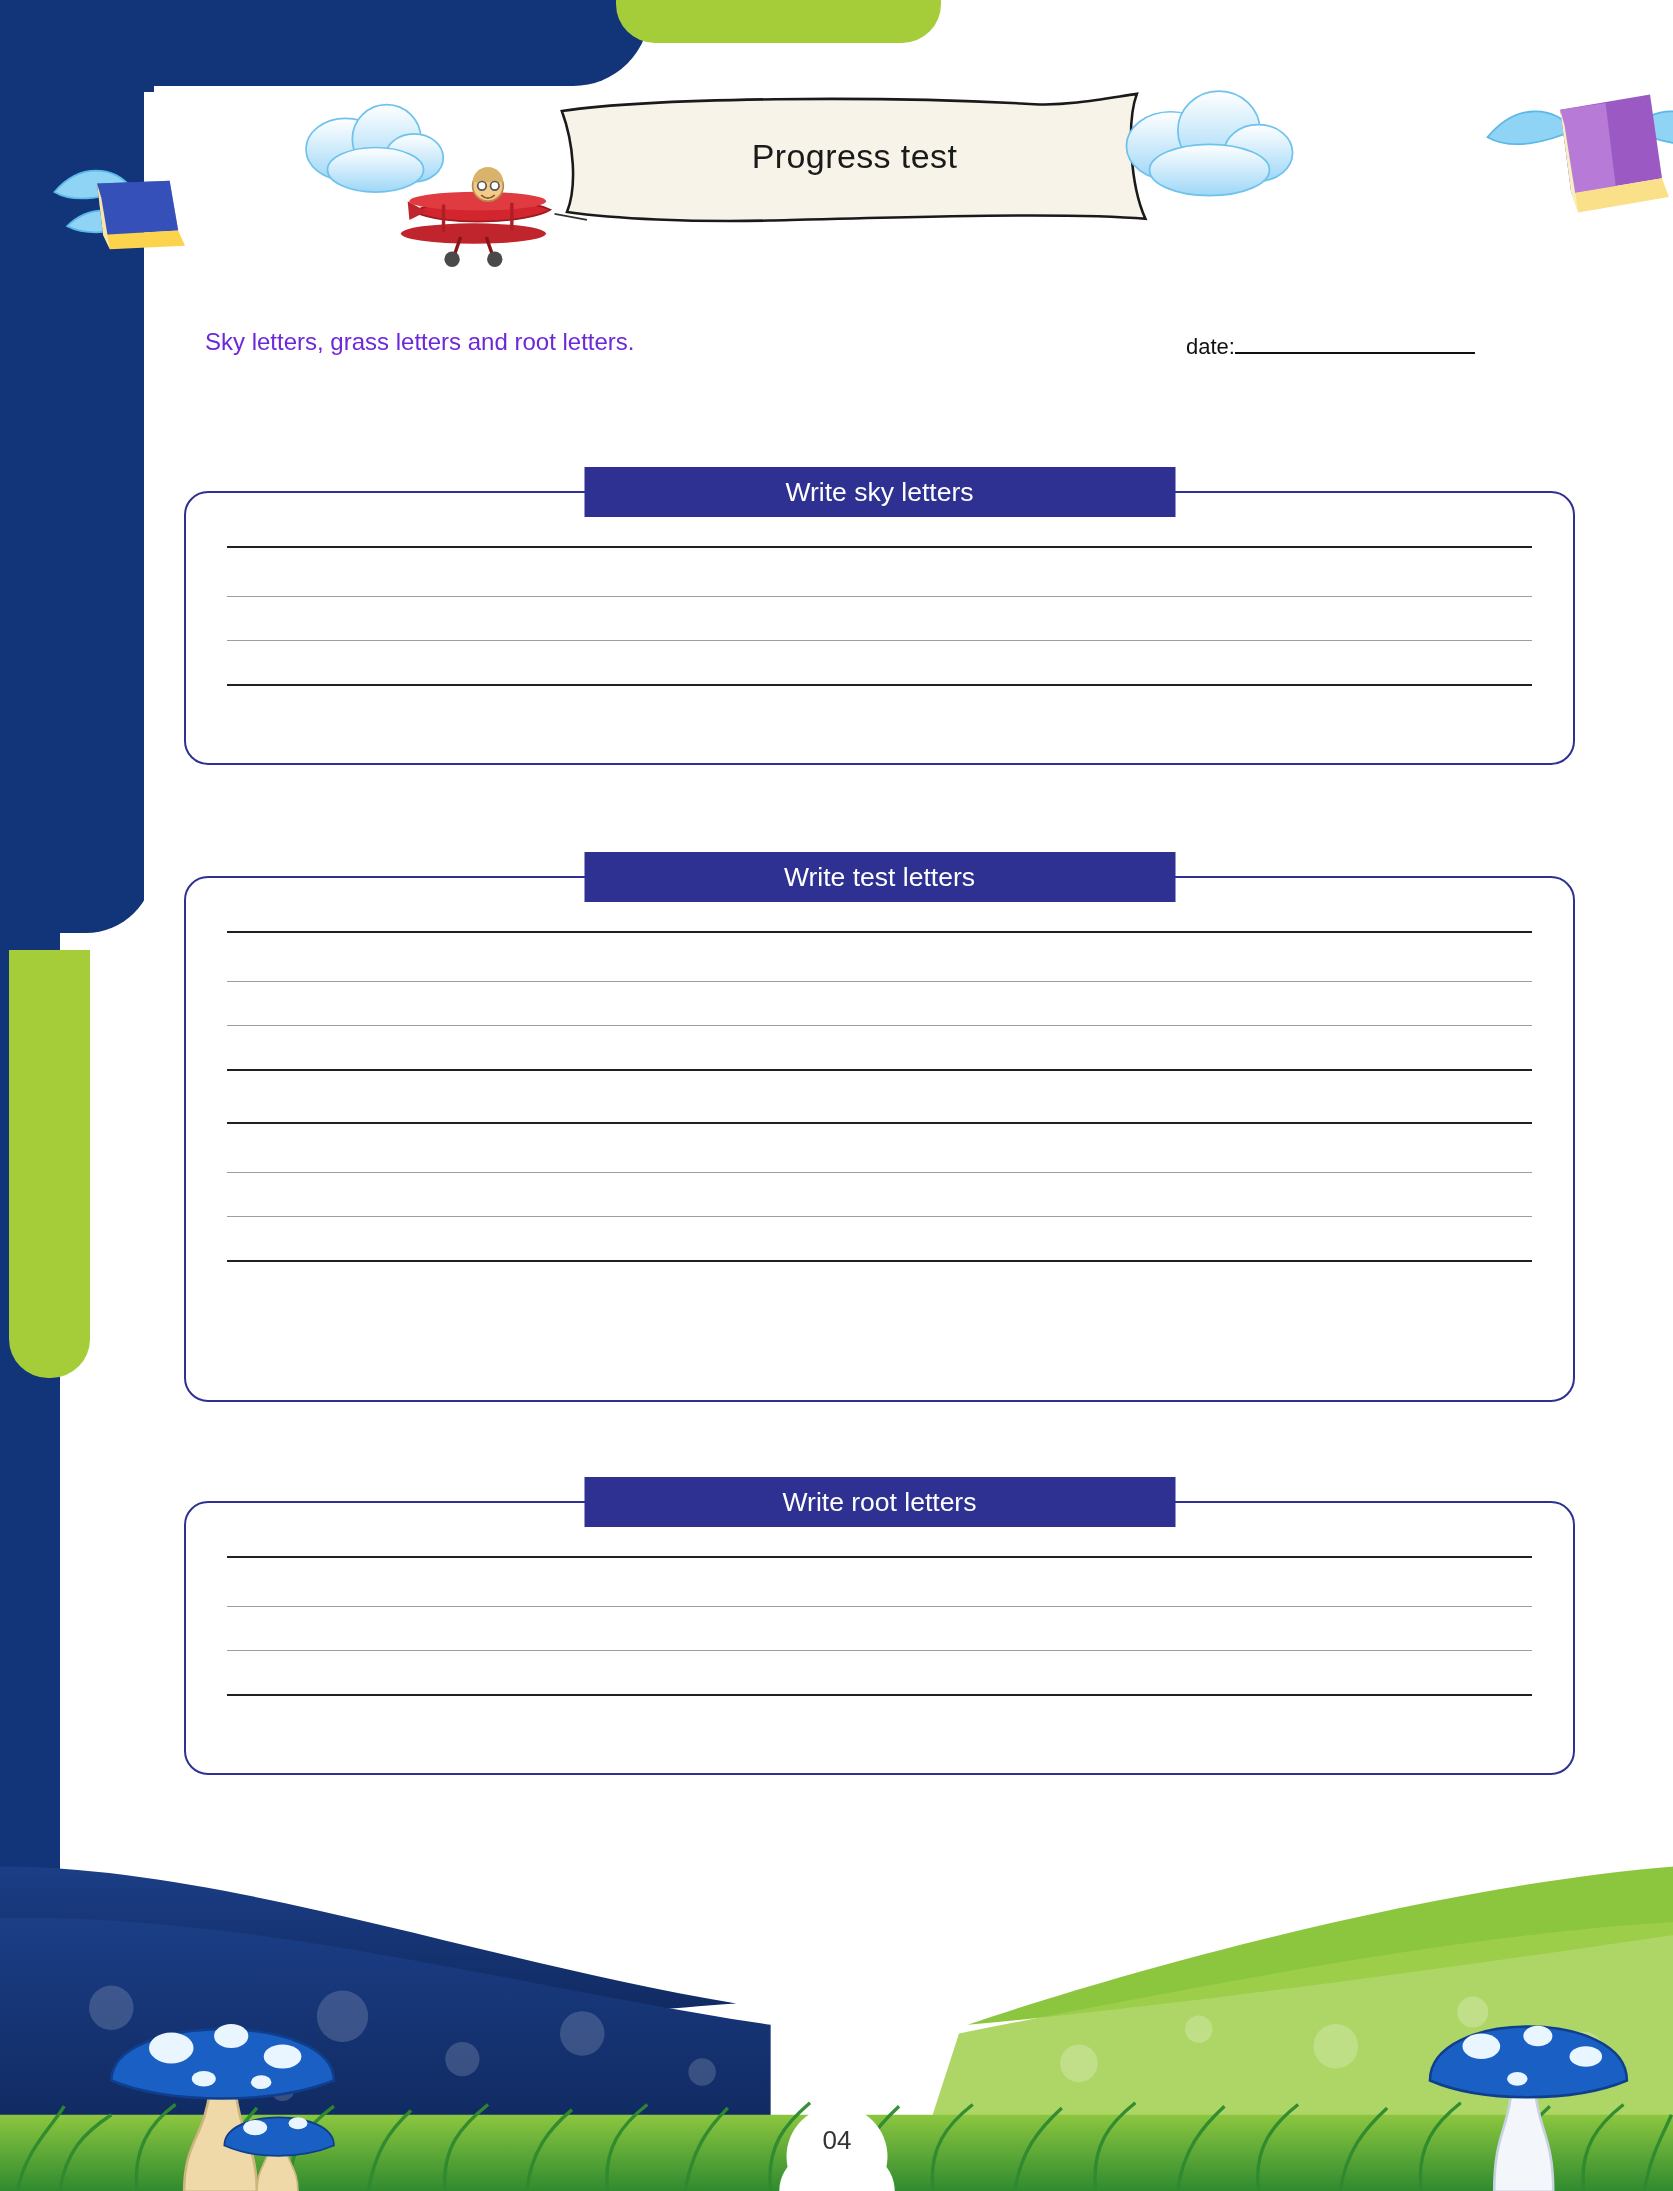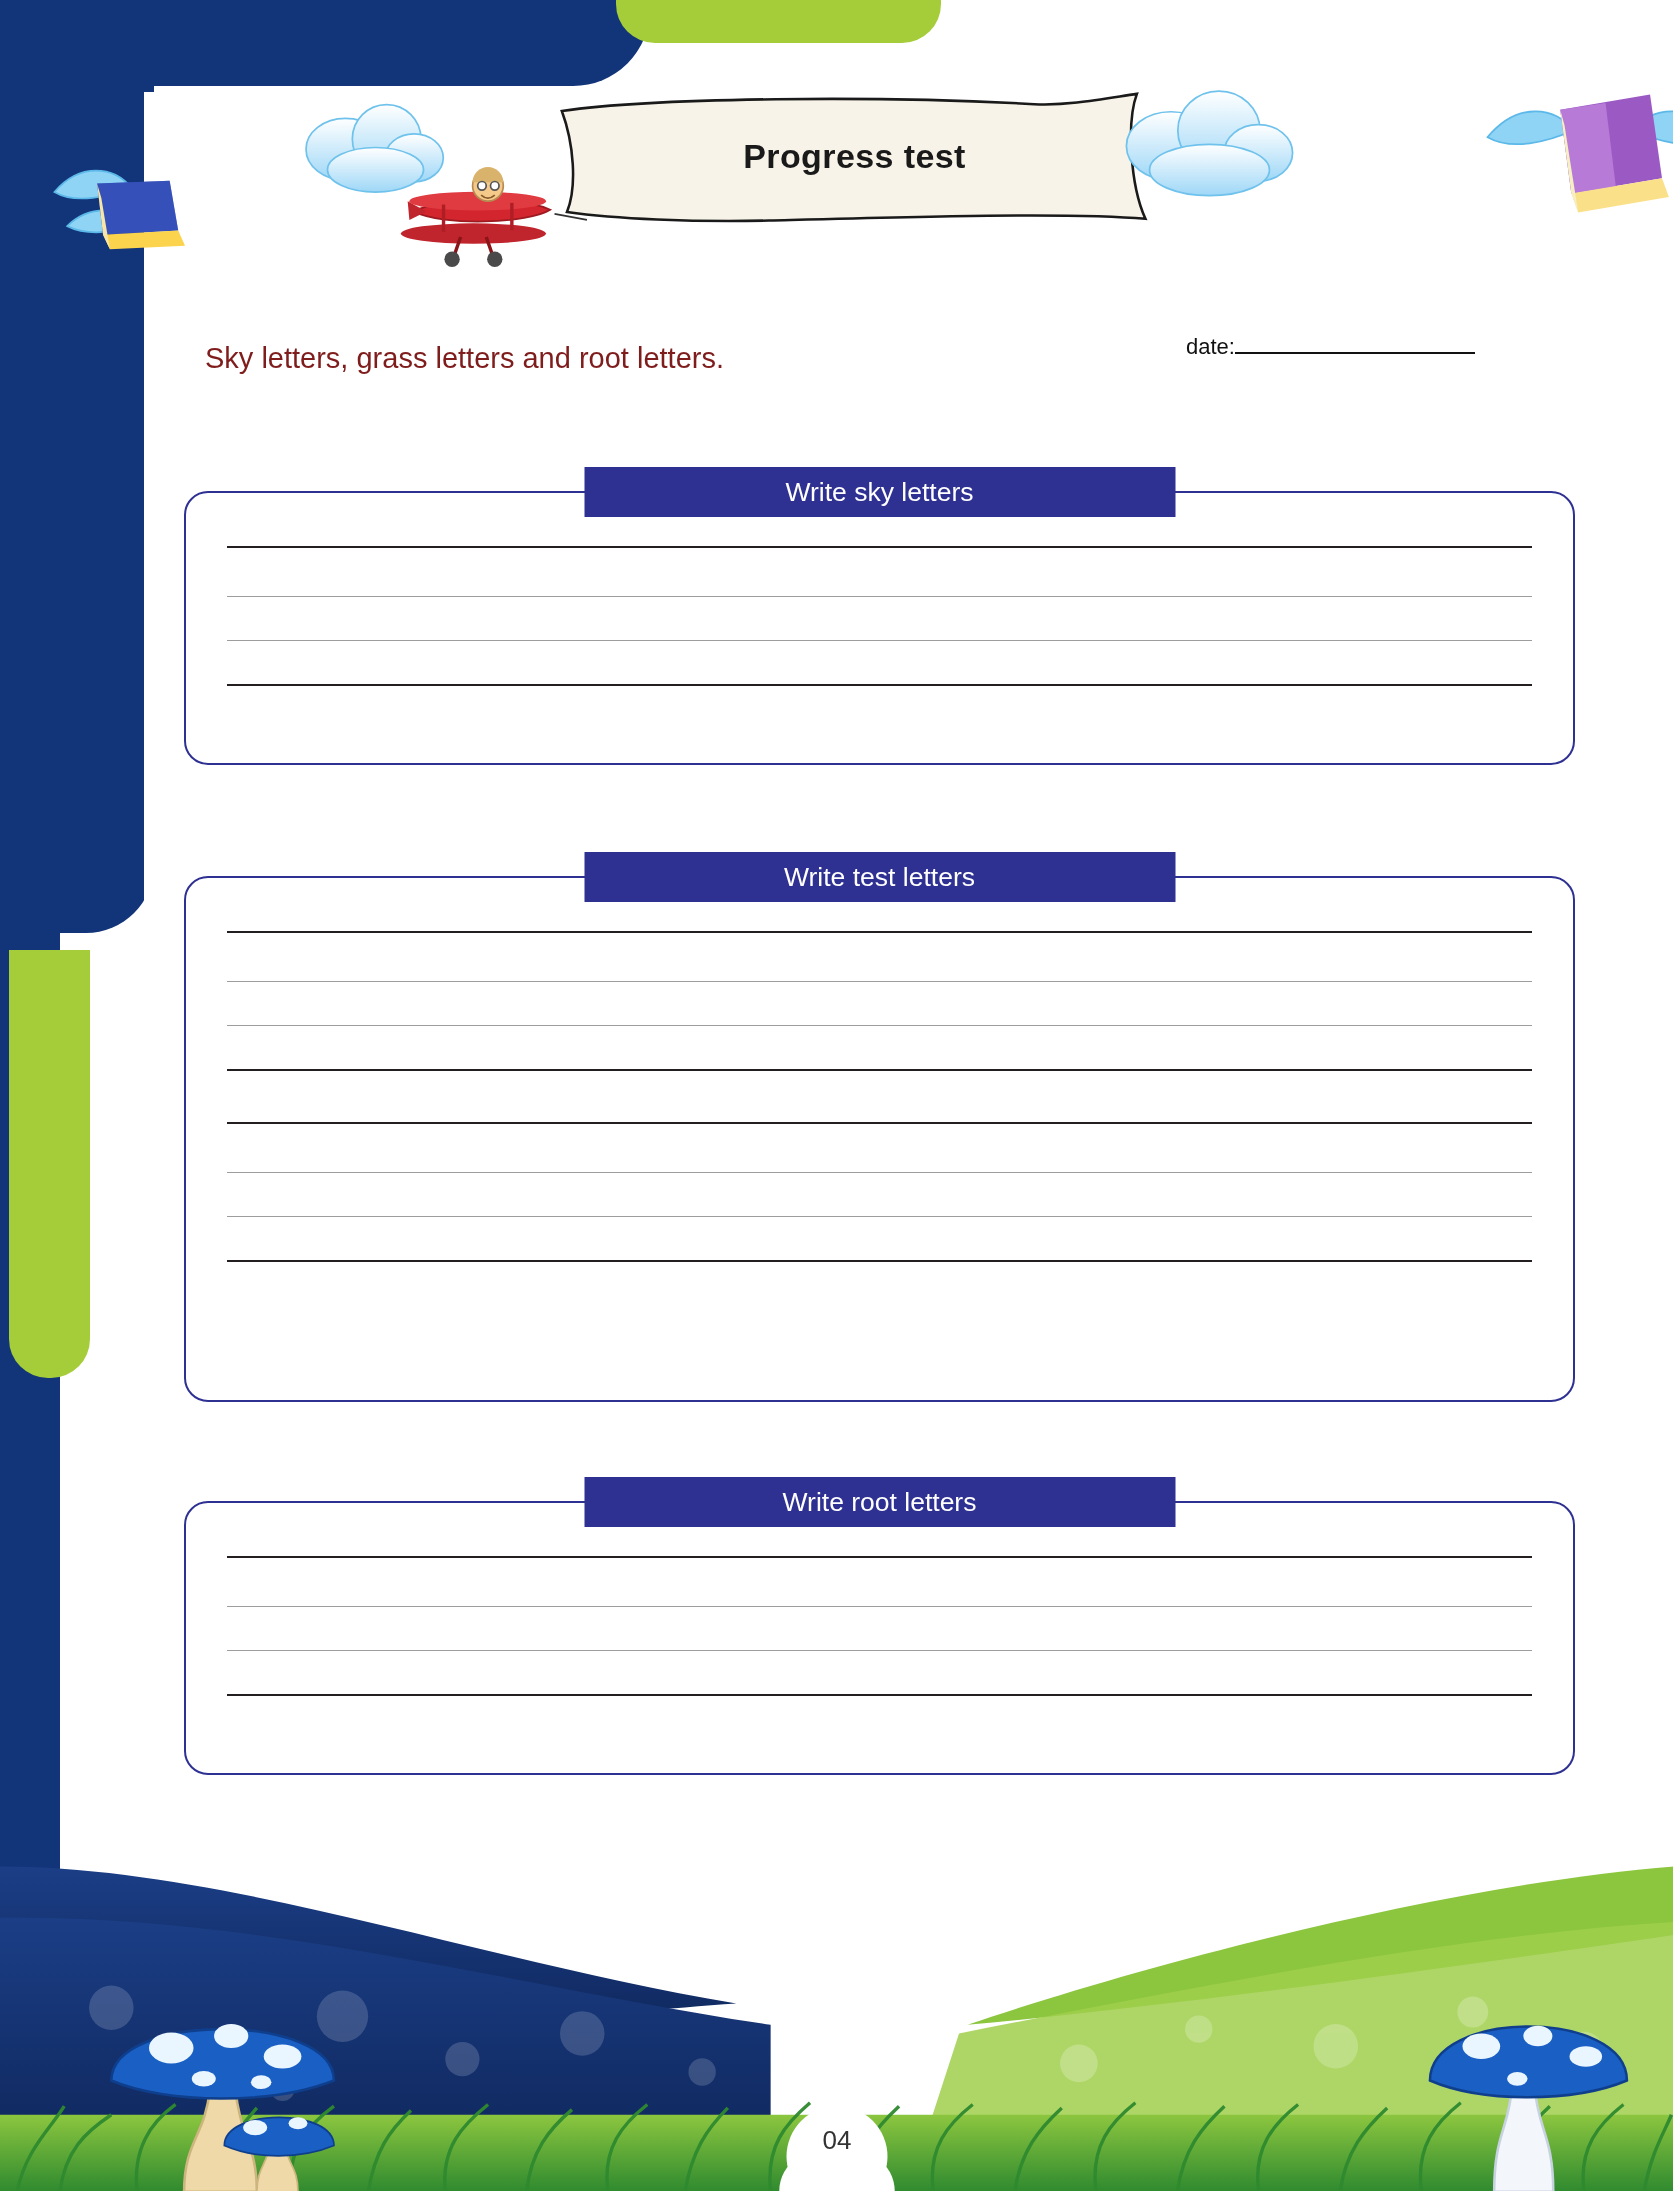--- a/index.html
+++ b/index.html
@@ -76,21 +76,21 @@
   }
   .banner {
     position: absolute;
     left: 411px; top: 15.4px;
     width: 599px; height: 133px;
   }
   .banner-title {
     position: absolute;
     left: 0; top: 0; width: 599px; height: 133px;
     display: flex; align-items: center; justify-content: center;
-    font-size: 34px; font-weight: bold; color: #1a1a1a;
+    font-size: 34px; font-weight: normal; color: #1a1a1a;
     letter-spacing: 0.4px;
     padding-bottom: 5.1px;
   }
   .cloud-left {
     position: absolute; left: 150px; top: 19px;
   }
   .cloud-right {
     position: absolute; left: 967px; top: 8.6px;
   }
   .plane {
@@ -99,22 +99,22 @@
   .book-right {
     position: absolute; left: 1335px; top: 0px;
   }
   .bird-left {
     position: absolute; left: -94px; top: 68px;
   }
 
   
   .instruction {
     position: absolute;
-    left: 205px; top: 342px;
-    font-size: 29px; color: #7f1d1d;
+    left: 205px; top: 328px;
+    font-size: 24px; color: #6d28d9;
   }
   .date-wrap {
     position: absolute;
     left: 1186px; top: 332px;
     font-size: 22px; color: #111;
   }
   .date-line {
     display: inline-block;
     width: 240px;
     border-bottom: 2.6px solid #111;

